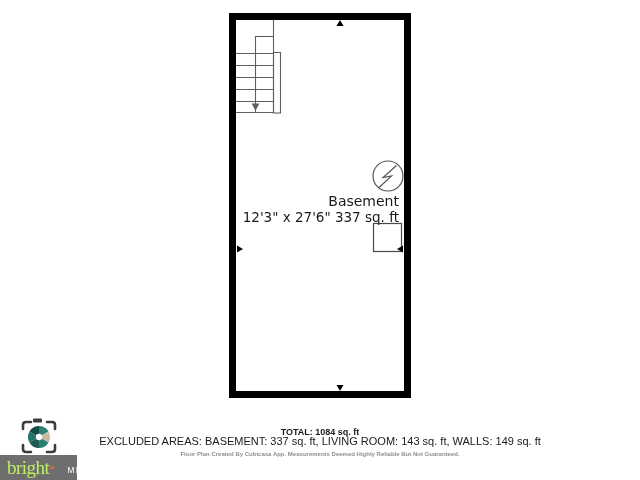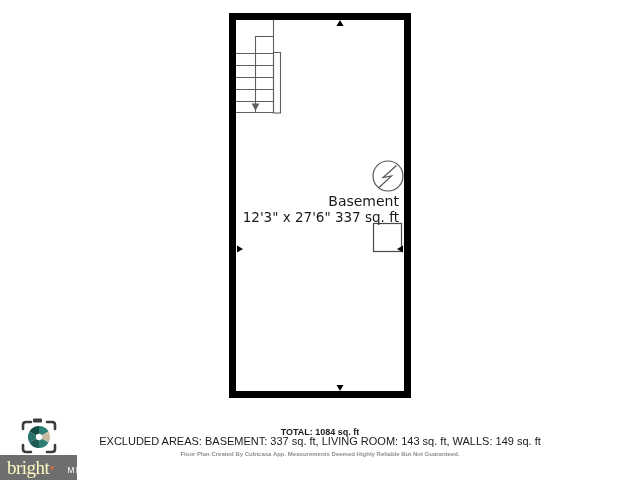--- a/index.html
+++ b/index.html
@@ -40,21 +40,21 @@
 
   
   #logo-banner {
     left: 0; top: 455px; width: 77px; height: 25px;
     background: #6e6e6e;
     display: flex; align-items: center;
     overflow: hidden;
   }
   #logo-wordmark {
     font-family: "Liberation Serif", serif;
-    font-size: 19px; color: #fef9c3;
+    font-size: 19px; color: #bef264;
     letter-spacing: -0.5px;
     margin-left: 7px; line-height: 25px;
   }
   #logo-tm {
     font-size: 6px; color: #cf6a4f;
     font-family: "DejaVu Sans", sans-serif;
     vertical-align: 7px; margin-left: 0px;
     letter-spacing: 0;
   }
   #logo-suffix {

